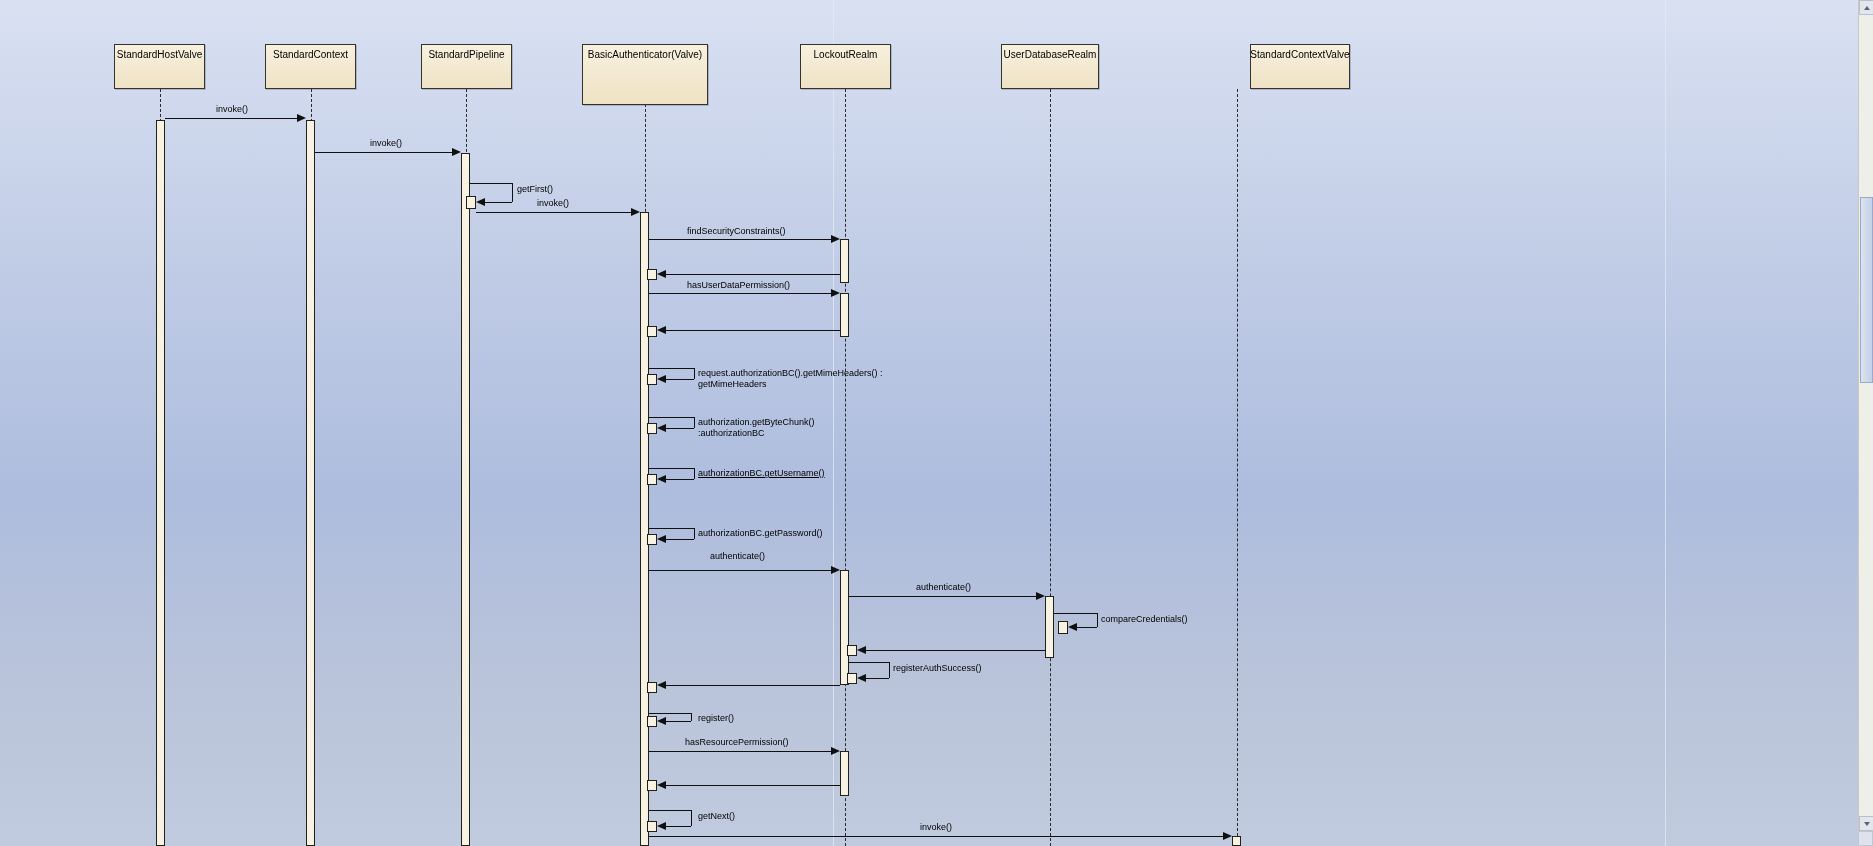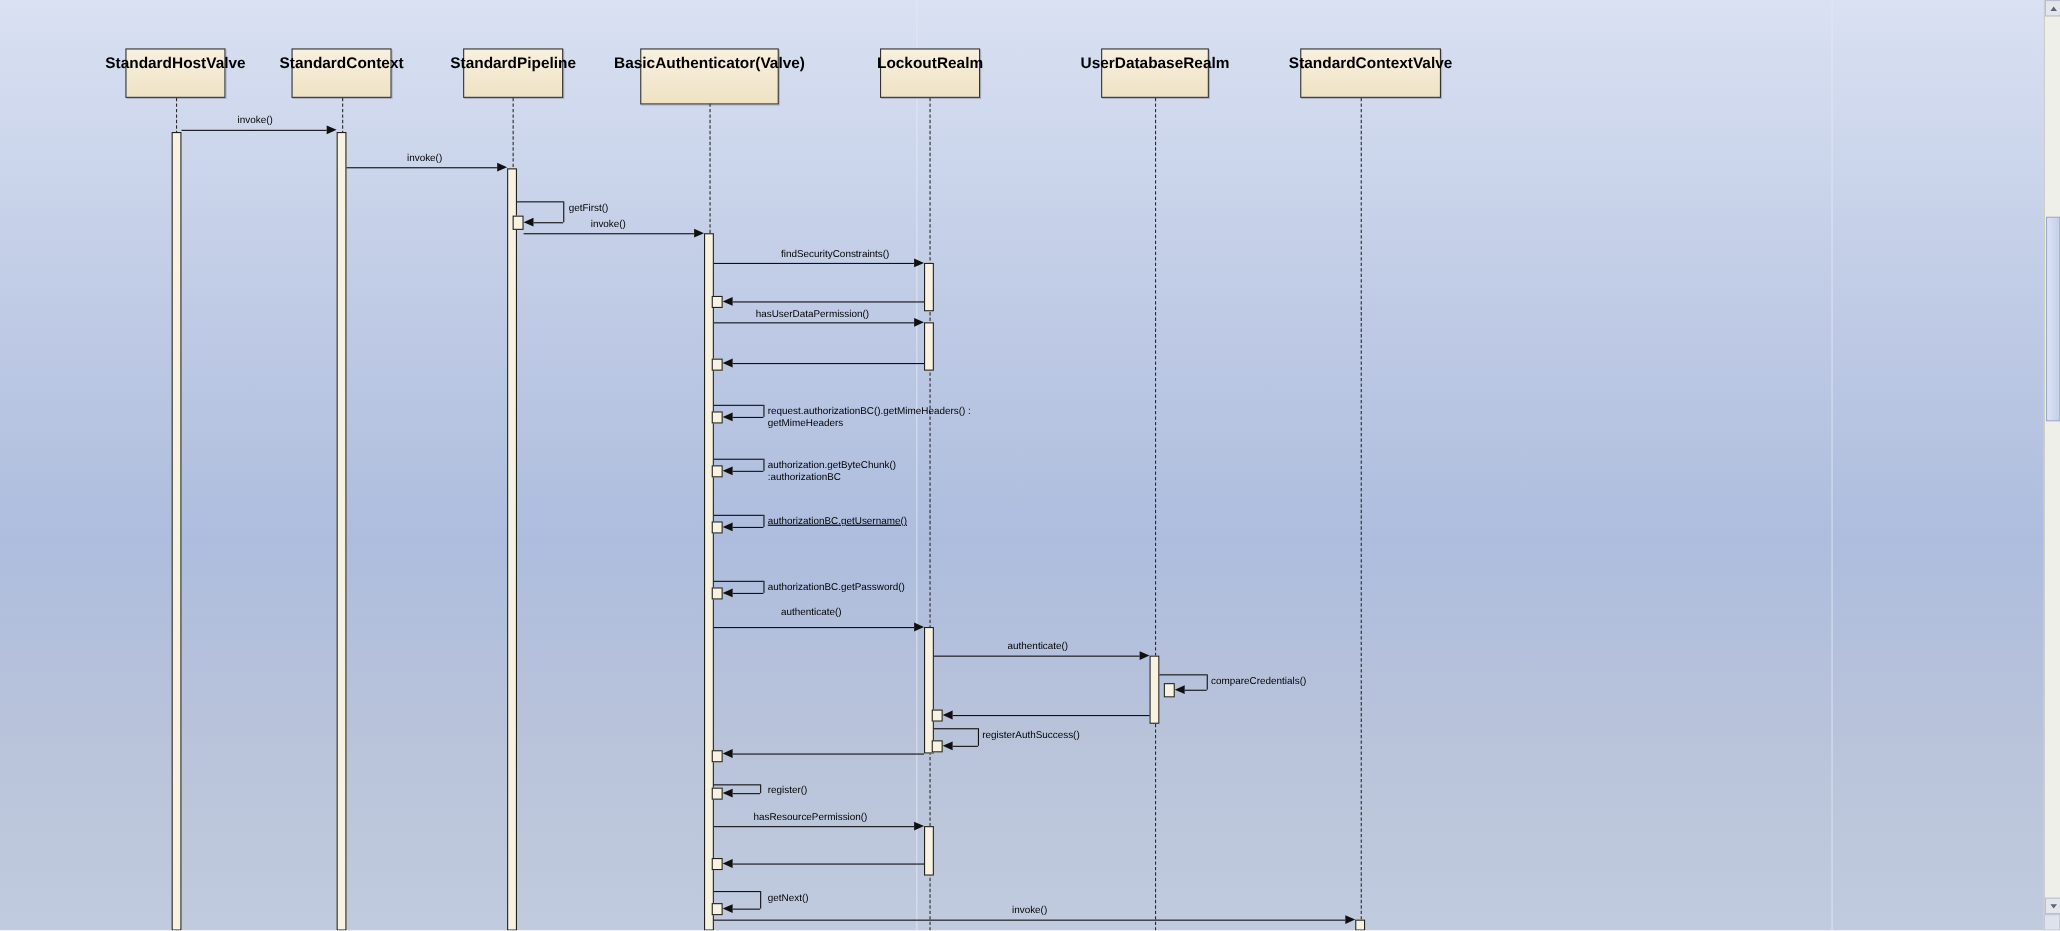--- a/index.html
+++ b/index.html
@@ -10,23 +10,22 @@
     background:linear-gradient(180deg,#D9E1F2 0%,#C3CEE7 28%,#AEBDDE 58%,#BAC4DA 82%,#C1CBDF 100%);
     overflow:hidden;
   }
   .pageline{position:absolute;top:0;height:846px;width:1px;background:#E3EAF7;opacity:.75;z-index:1;}
   .lifeline{position:absolute;width:0;border-left:1px dashed #2a2a2a;z-index:2;}
   .activation{position:absolute;background:#F7F2E1;border:1px solid #21211a;box-sizing:border-box;z-index:4;}
   .head{
     position:absolute;background:linear-gradient(180deg,#F8F1DF,#EFE2C4);
     border:1px solid #34342a;box-sizing:border-box;z-index:6;
     display:flex;justify-content:center;align-items:flex-start;
-    font-size:14px;color:#000;padding-top:4px;
+    font-size:10px;color:#000;padding-top:4px;
     box-shadow:1px 1px 0 rgba(60,60,80,.25);
-    font-weight:bold;
   }
   .mline{position:absolute;height:0;border-top:1px solid #101010;z-index:5;}
   .vline{position:absolute;width:0;border-left:1px solid #101010;z-index:5;}
   .arr{position:absolute;width:0;height:0;z-index:5;}
   .arr-r{border-top:4px solid transparent;border-bottom:4px solid transparent;border-left:9px solid #101010;}
   .arr-l{border-top:4px solid transparent;border-bottom:4px solid transparent;border-right:9px solid #101010;}
   .mlabel{position:absolute;font-size:9px;line-height:11px;color:#000;white-space:nowrap;z-index:6;}
   
   .vsb{position:absolute;right:0;top:0;width:15px;height:846px;background:#EFEFEA;border-left:1px solid #C9C9C0;box-sizing:border-box;z-index:10;}
   .vsb-btn{position:absolute;left:0;width:15px;height:15px;background:#E3E6EC;border:1px solid #B9BFCC;box-sizing:border-box;display:flex;align-items:center;justify-content:center;}
@@ -100,21 +99,21 @@
     <div class="mlabel" style="left: 517px; top: 184px;">
       <div>getFirst()</div>
     </div>
     <div class="mline" style="left: 476px; top: 212px; width: 155px;"></div>
     <div class="arr arr-r" style="left: 631px; top: 208px;"></div>
     <div class="mlabel" style="left: 537px; top: 198px;">
       <div>invoke()</div>
     </div>
     <div class="mline" style="left: 649px; top: 239px; width: 182px;"></div>
     <div class="arr arr-r" style="left: 831px; top: 235px;"></div>
-    <div class="mlabel" style="left: 687px; top: 226px; margin-left: 23px;">
+    <div class="mlabel" style="left: 687px; top: 226px;">
       <div>findSecurityConstraints()</div>
     </div>
     <div class="mline" style="left: 666px; top: 274px; width: 174px;"></div>
     <div class="arr arr-l" style="left: 657px; top: 270px;"></div>
     <div class="mline" style="left: 649px; top: 293px; width: 182px;"></div>
     <div class="arr arr-r" style="left: 831px; top: 289px;"></div>
     <div class="mlabel" style="left: 687px; top: 280px;">
       <div>hasUserDataPermission()</div>
     </div>
     <div class="mline" style="left: 666px; top: 330px; width: 174px;"></div>
@@ -205,25 +204,25 @@
     </div>
     <div class="head" style="left: 114px; top: 44px; width: 91px; height: 45px;">
       <span>StandardHostValve</span>
     </div>
     <div class="head" style="left: 265px; top: 44px; width: 91px; height: 45px;">
       <span>StandardContext</span>
     </div>
     <div class="head" style="left: 421px; top: 44px; width: 91px; height: 45px;">
       <span>StandardPipeline</span>
     </div>
-    <div class="head" style="left: 582px; top: 44px; width: 126px; height: 51px;">
+    <div class="head" style="left: 582px; top: 44px; width: 126px; height: 61px;">
       <span>BasicAuthenticator(Valve)</span>
     </div>
     <div class="head" style="left: 800px; top: 44px; width: 91px; height: 45px;">
       <span>LockoutRealm</span>
     </div>
     <div class="head" style="left: 1001px; top: 44px; width: 98px; height: 45px;">
       <span>UserDatabaseRealm</span>
     </div>
-    <div class="head" style="left: 1182px; top: 44px; width: 128px; height: 45px;">
+    <div class="head" style="left: 1250px; top: 44px; width: 100px; height: 45px;">
       <span>StandardContextValve</span>
     </div>
   </div>
 
 </body></html>

